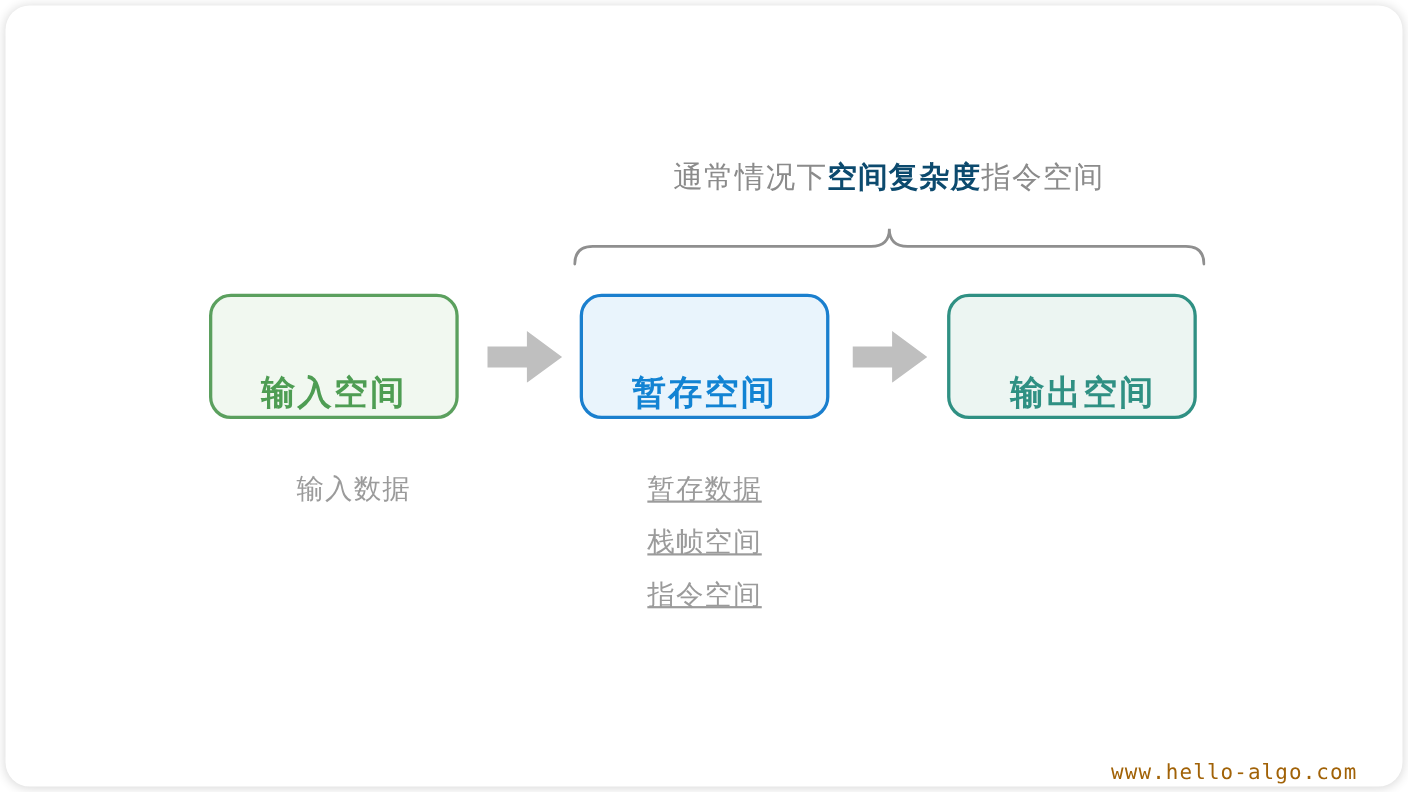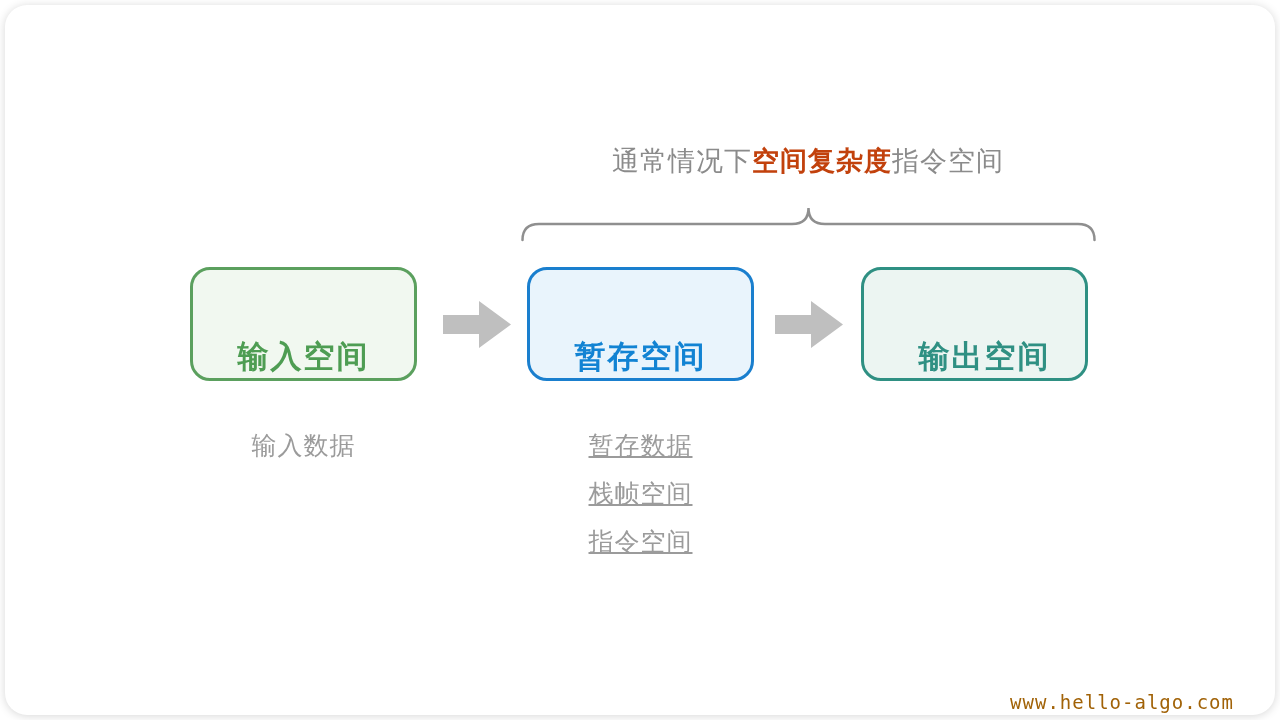--- a/index.html
+++ b/index.html
@@ -27,21 +27,21 @@
   .title {
     position: absolute;
     left: 458px; top: 143px;
     width: 700px;
     text-align: center;
     font-size: 27px;
     color: #8b8b8b;
     letter-spacing: 1px;
     white-space: nowrap;
   }
-  .title .bold-part { font-weight: 700; color: #c2410c; }
+  .title .bold-part { font-weight: 700; color: #0c4a6e; }
   .brace {
     position: absolute;
     left: 521px; top: 204px;
     width: 575px; height: 38px;
   }
   .space-box {
     position: absolute;
     top: 267px;
     width: 227px; height: 114px;
     border-radius: 20px;
@@ -66,21 +66,21 @@
   #arrow-2 { left: 775px; }
   .note {
     position: absolute;
     top: 421px;
     width: 227px;
     text-align: center;
     font-size: 25px;
     color: #9b9b9b;
     letter-spacing: 1px;
   }
-  #note-input  { left: 190px; }
+  #note-input  { left: 208px; }
   #note-temp   { left: 527px; text-decoration: underline; }
   #note-output { left: 861px; }
   .note .note-line {
     display: block;
     line-height: 48px;
   }
   .footer-url {
     position: absolute;
     right: 46px; top: 691px;
     font-family: "DejaVu Sans Mono", "Liberation Mono", monospace;

